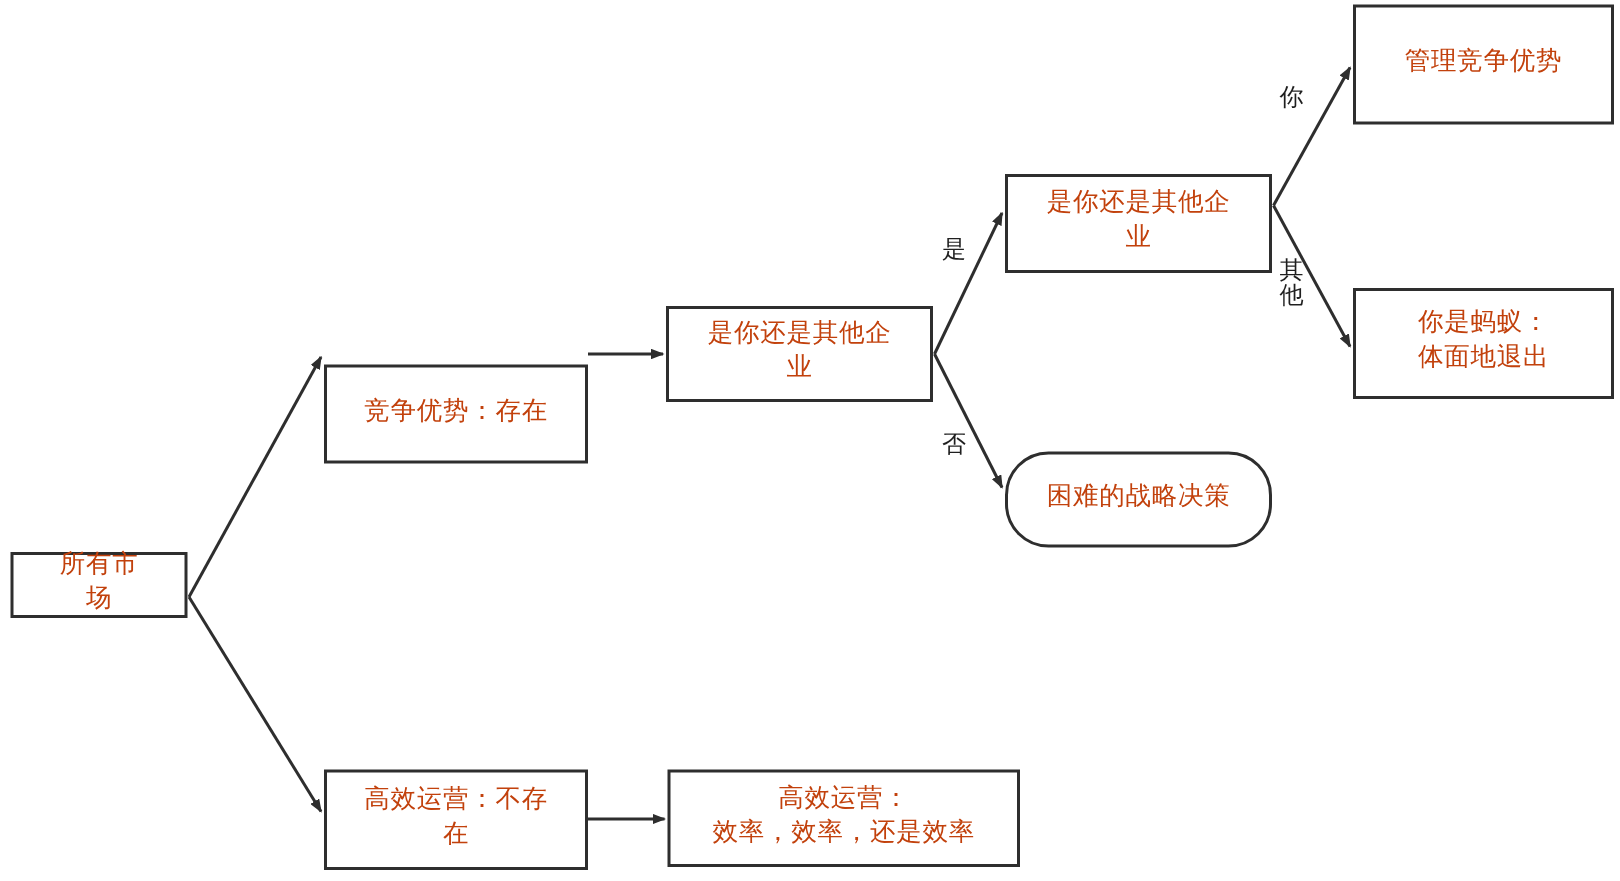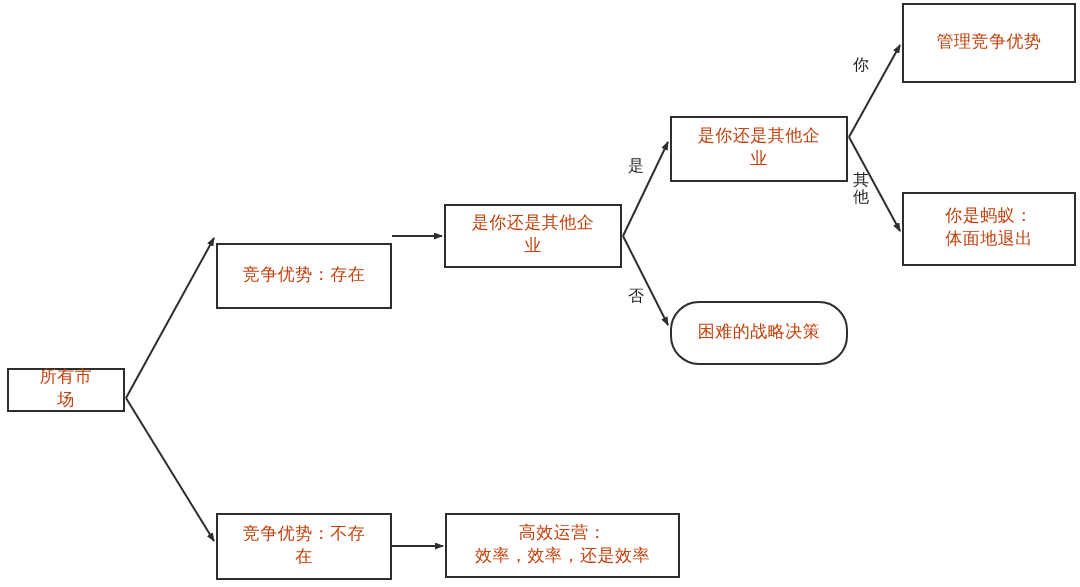--- a/index.html
+++ b/index.html
@@ -76,21 +76,21 @@
 
   <div id="node-layer">
       <div class="node" style="left: 7px; top: 368px; width: 118px; height: 44px;">所有市场</div>
       <div class="node" style="left: 216px; top: 203px; width: 176px; height: 66px; margin-top: 40px;">竞争优势：存在</div>
       <div class="node" style="left: 444px; top: 204px; width: 178px; height: 64px;">是你还是其他企业</div>
       <div class="node" style="left: 670px; top: 116px; width: 178px; height: 66px;">是你还是其他企业</div>
       <div class="node" style="left: 902px; top: 3px; width: 174px; height: 80px;">管理竞争优势</div>
       <div class="node" style="left: 902px; top: 192px; width: 174px; height: 74px;">你是蚂蚁：
 体面地退出</div>
       <div class="node" style="left: 670px; top: 301px; width: 178px; height: 64px; border-radius: 29px;">困难的战略决策</div>
-      <div class="node" style="left: 216px; top: 513px; width: 176px; height: 67px;">竞争优势：不存在</div>
+      <div class="node" style="left: 216px; top: 513px; width: 176px; height: 67px;">高效运营：不存在</div>
       <div class="node" style="left: 445px; top: 513px; width: 235px; height: 65px;">高效运营：
 效率，效率，还是效率</div>
     </div>
   <div id="label-layer">
       <div class="edge-label" style="left: 628px; top: 158px;">是</div>
       <div class="edge-label" style="left: 628px; top: 288px;">否</div>
       <div class="edge-label" style="left: 853px; top: 57px;">你</div>
       <div class="edge-label" style="left: 853px; top: 172px;">其
 他</div>
     </div>

